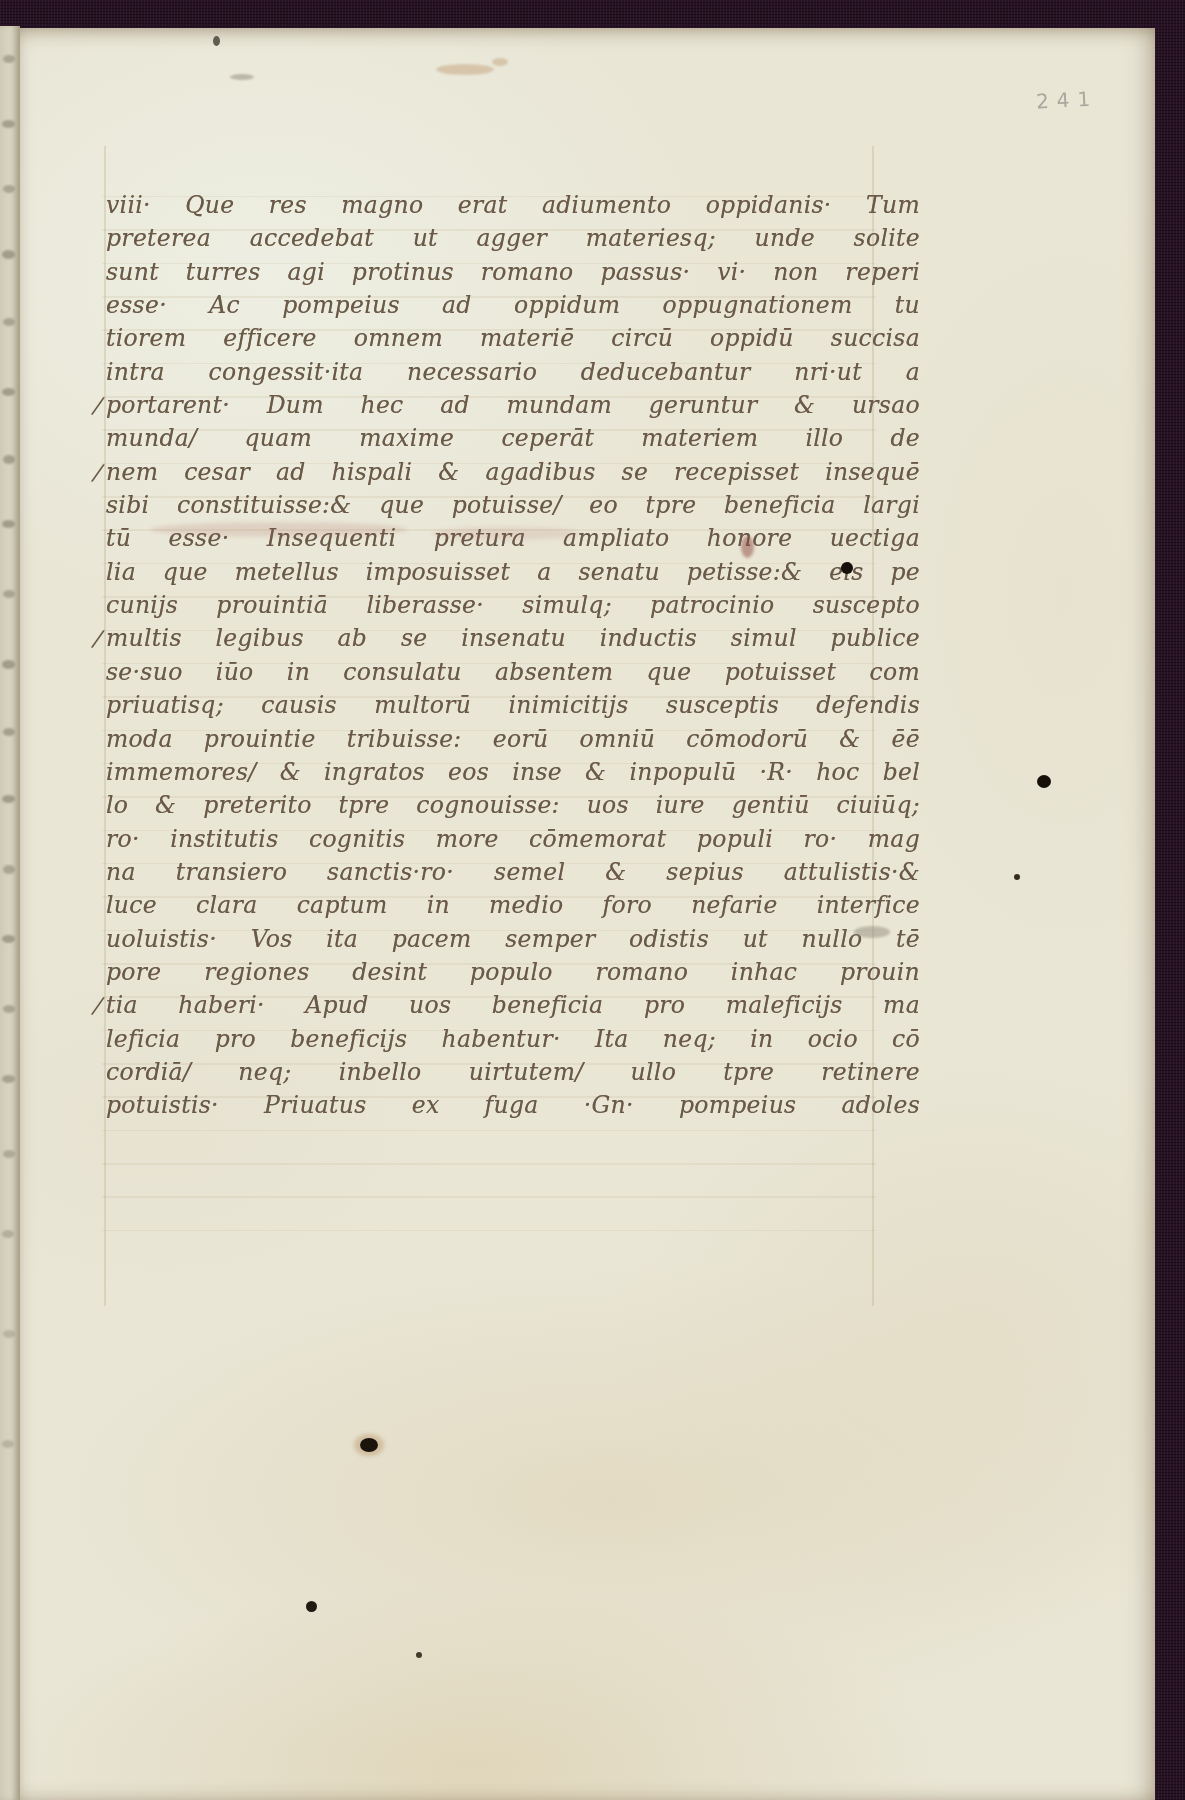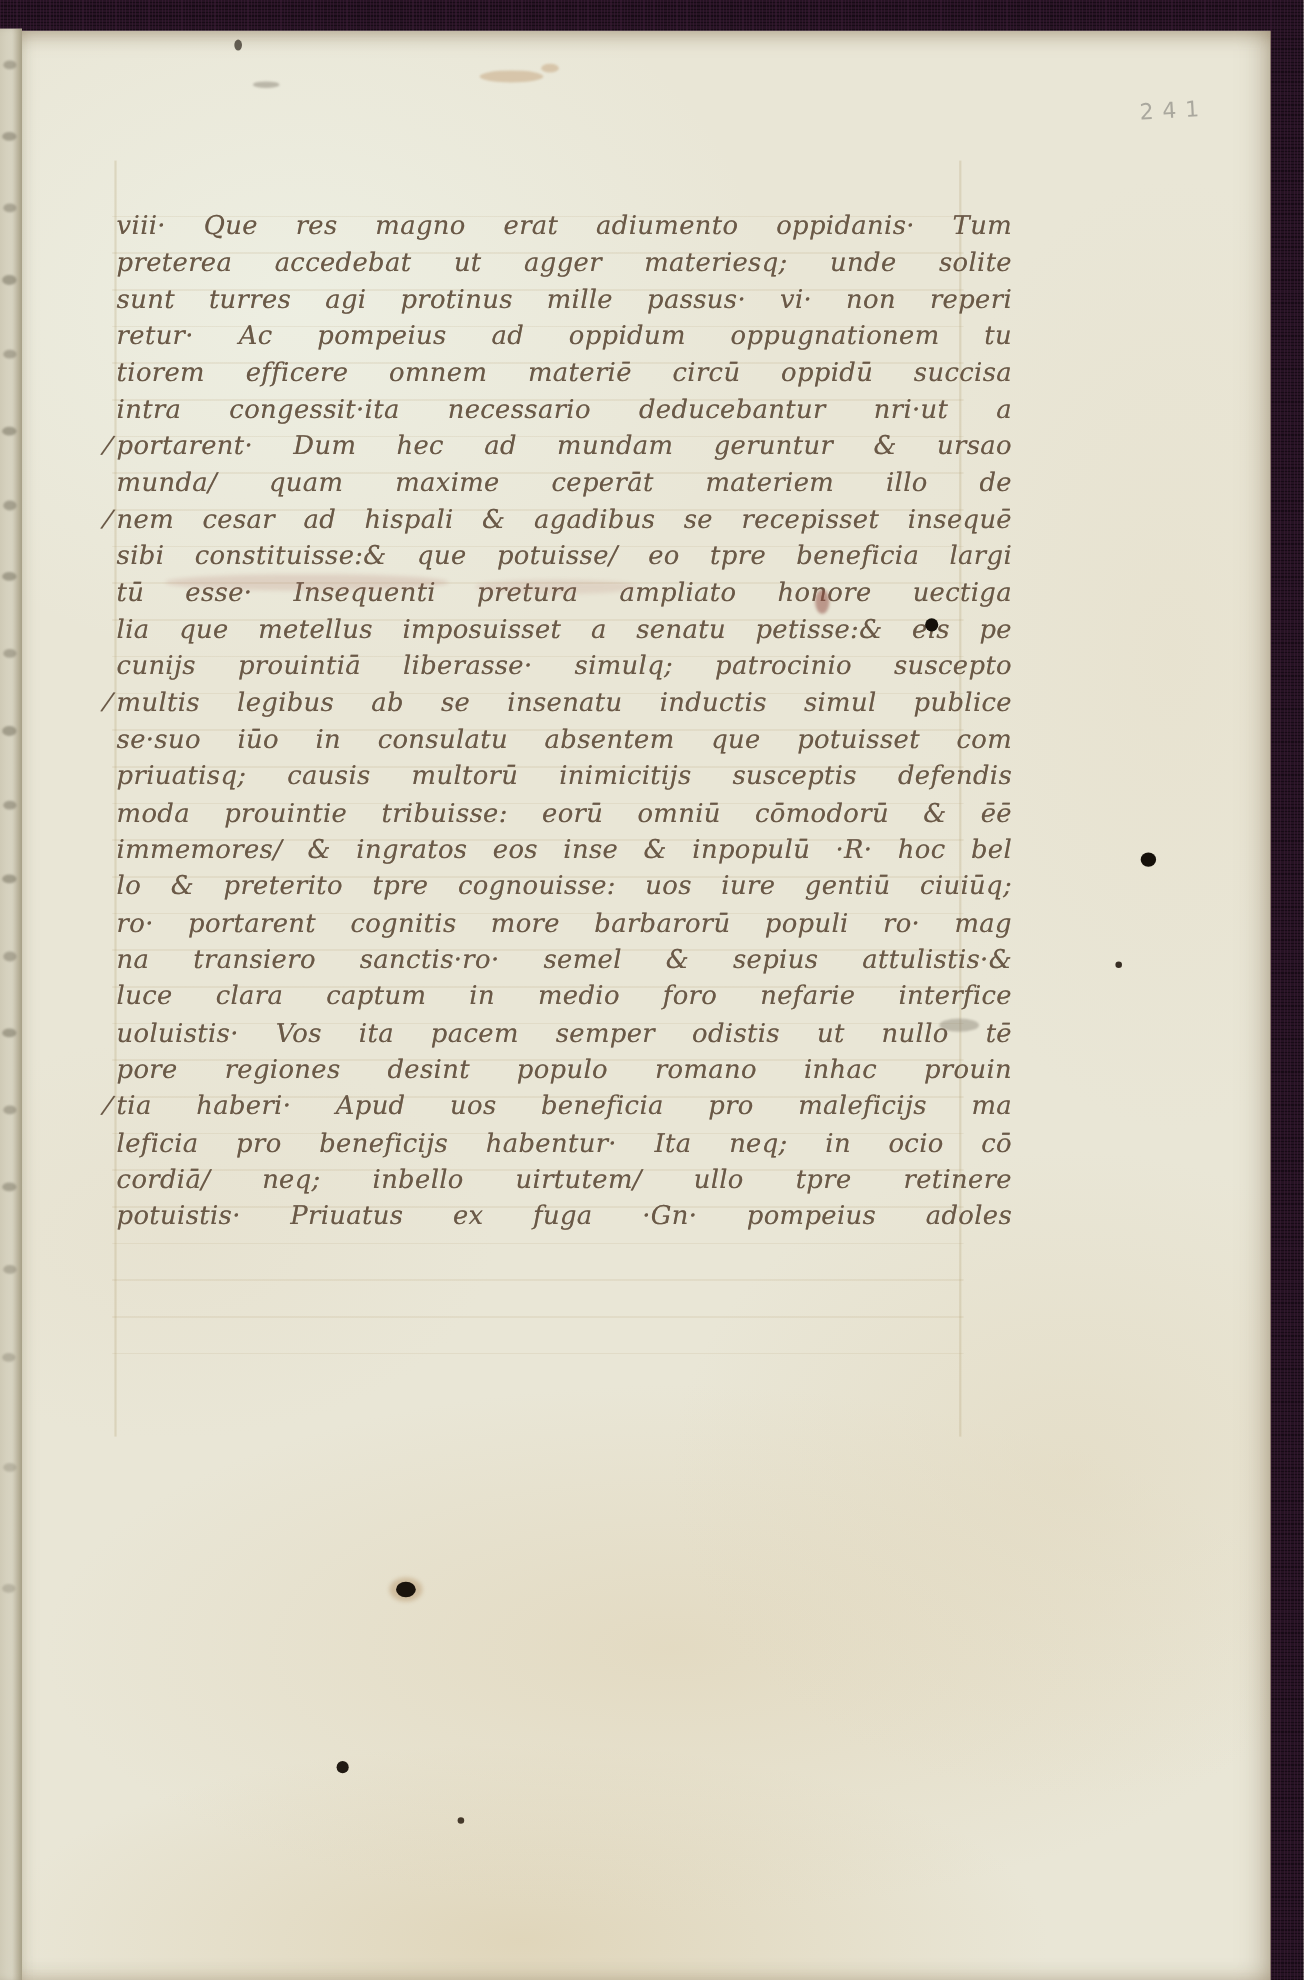--- a/index.html
+++ b/index.html
@@ -76,38 +76,38 @@
   <div class="margin-rule right"></div>
 
   <span class="mslash" style="top:362px">/</span>
   <span class="mslash" style="top:429px">/</span>
   <span class="mslash" style="top:595px">/</span>
   <span class="mslash" style="top:962px">/</span>
 
   <div class="textblock">
     <div class="line">viii· Que res magno erat adiumento oppidanis· Tum</div>
     <div class="line">preterea accedebat ut agger materiesq; unde solite</div>
-    <div class="line">sunt turres agi protinus mille passus· vi· non reperi</div>
-    <div class="line">retur· Ac pompeius ad oppidum oppugnationem tu</div>
+    <div class="line">sunt turres agi protinus romano passus· vi· non reperi</div>
+    <div class="line">esse· Ac pompeius ad oppidum oppugnationem tu</div>
     <div class="line">tiorem efficere omnem materiē circū oppidū succisa</div>
     <div class="line">intra congessit·ita necessario deducebantur nri·ut a</div>
     <div class="line">portarent· Dum hec ad mundam geruntur &amp; ursao</div>
     <div class="line">munda/ quam maxime ceperāt materiem illo de</div>
     <div class="line">nem cesar ad hispali &amp; agadibus se recepisset insequē</div>
     <div class="line">sibi constituisse:&amp; que potuisse/ eo tpre beneficia largi</div>
     <div class="line">tū esse· Insequenti pretura ampliato honore uectiga</div>
     <div class="line">lia que metellus imposuisset a senatu petisse:&amp; eis pe</div>
     <div class="line">cunijs prouintiā liberasse· simulq; patrocinio suscepto</div>
     <div class="line">multis legibus ab se insenatu inductis simul publice</div>
     <div class="line">se·suo iūo in consulatu absentem que potuisset com</div>
     <div class="line">priuatisq; causis multorū inimicitijs susceptis defendis</div>
     <div class="line">moda prouintie tribuisse: eorū omniū cōmodorū &amp; ēē</div>
     <div class="line">immemores/ &amp; ingratos eos inse &amp; inpopulū ·R· hoc bel</div>
     <div class="line">lo &amp; preterito tpre cognouisse: uos iure gentiū ciuiūq;</div>
-    <div class="line">ro· portarent cognitis more barbarorū populi ro· mag</div>
+    <div class="line">ro· institutis cognitis more cōmemorat populi ro· mag</div>
     <div class="line">na transiero sanctis·ro· semel &amp; sepius attulistis·&amp;</div>
     <div class="line">luce clara captum in medio foro nefarie interfice</div>
     <div class="line">uoluistis· Vos ita pacem semper odistis ut nullo tē</div>
     <div class="line">pore regiones desint populo romano inhac prouin</div>
     <div class="line">tia haberi· Apud uos beneficia pro maleficijs ma</div>
     <div class="line">leficia pro beneficijs habentur· Ita neq; in ocio cō</div>
     <div class="line">cordiā/ neq; inbello uirtutem/ ullo tpre retinere</div>
     <div class="line">potuistis· Priuatus ex fuga ·Gn· pompeius adoles</div>
   </div>
 </div>

